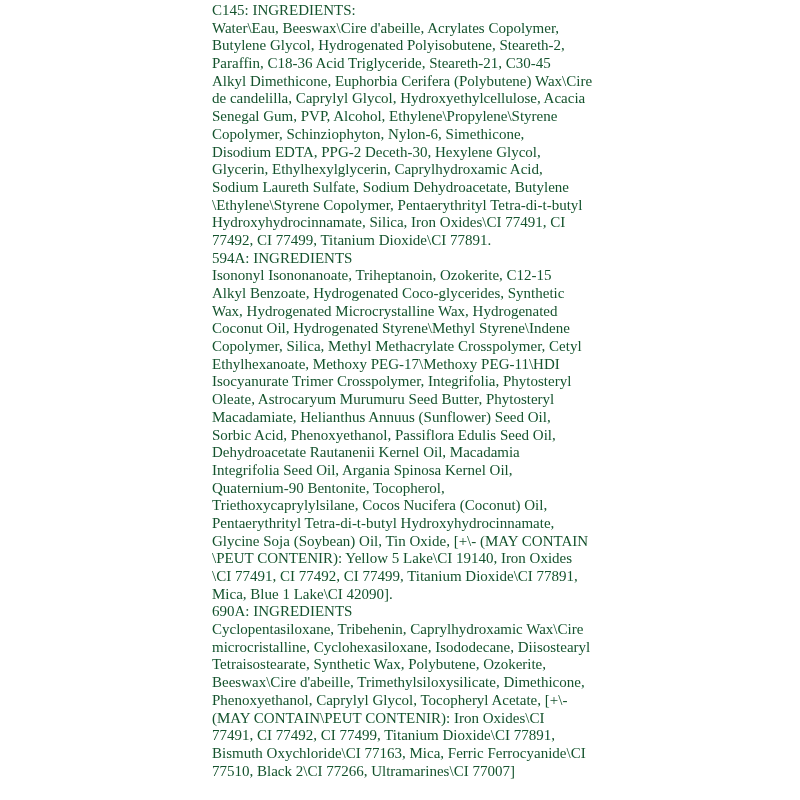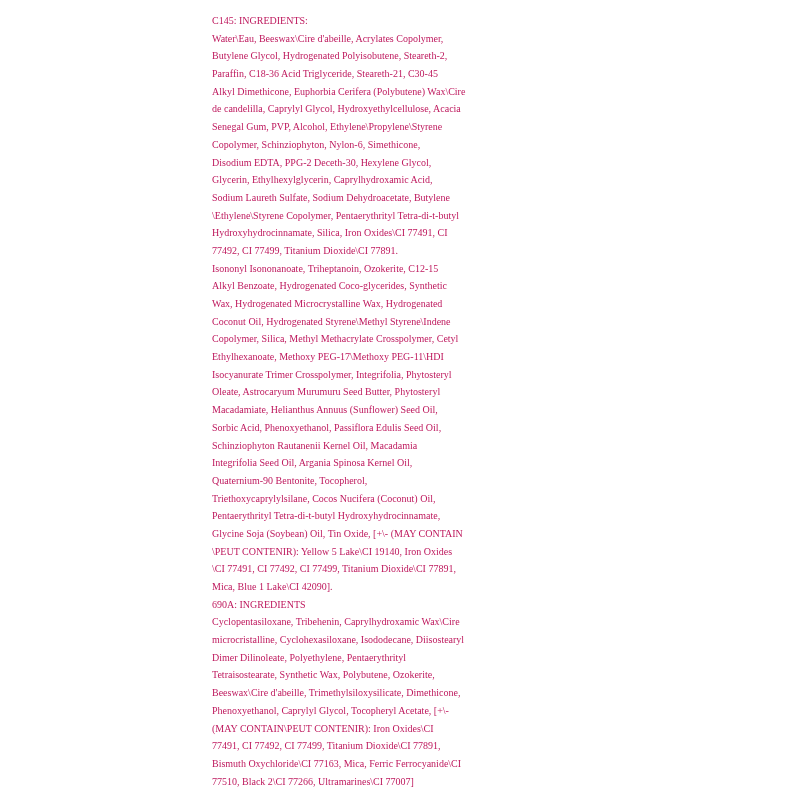--- a/index.html
+++ b/index.html
@@ -18,24 +18,24 @@
     position: absolute;
     left: 0;
     top: 0;
     width: 800px;
     height: 800px;
     background: #ffffff;
   }
   .textblock {
     position: absolute;
     left: 212px;
-    top: 12px;
+    top: 2px;
     width: 440px;
-    color: #be185d;
-    font-size: 10px;
+    color: #14532d;
+    font-size: 15px;
     line-height: 17.7px;
   }
   .text-line {
     white-space: nowrap;
     height: 17.7px;
   }
 </style>
 </head>
 <body>
 
@@ -48,43 +48,43 @@
       <div class="text-line">Alkyl Dimethicone, Euphorbia Cerifera (Polybutene) Wax\Cire</div>
       <div class="text-line">de candelilla, Caprylyl Glycol, Hydroxyethylcellulose, Acacia</div>
       <div class="text-line">Senegal Gum, PVP, Alcohol, Ethylene\Propylene\Styrene</div>
       <div class="text-line">Copolymer, Schinziophyton, Nylon-6, Simethicone,</div>
       <div class="text-line">Disodium EDTA, PPG-2 Deceth-30, Hexylene Glycol,</div>
       <div class="text-line">Glycerin, Ethylhexylglycerin, Caprylhydroxamic Acid,</div>
       <div class="text-line">Sodium Laureth Sulfate, Sodium Dehydroacetate, Butylene</div>
       <div class="text-line">\Ethylene\Styrene Copolymer, Pentaerythrityl Tetra-di-t-butyl</div>
       <div class="text-line">Hydroxyhydrocinnamate, Silica, Iron Oxides\CI 77491, CI</div>
       <div class="text-line">77492, CI 77499, Titanium Dioxide\CI 77891.</div>
+      <div class="text-line">594A: INGREDIENTS</div>
       <div class="text-line">Isononyl Isononanoate, Triheptanoin, Ozokerite, C12-15</div>
       <div class="text-line">Alkyl Benzoate, Hydrogenated Coco-glycerides, Synthetic</div>
       <div class="text-line">Wax, Hydrogenated Microcrystalline Wax, Hydrogenated</div>
       <div class="text-line">Coconut Oil, Hydrogenated Styrene\Methyl Styrene\Indene</div>
       <div class="text-line">Copolymer, Silica, Methyl Methacrylate Crosspolymer, Cetyl</div>
       <div class="text-line">Ethylhexanoate, Methoxy PEG-17\Methoxy PEG-11\HDI</div>
       <div class="text-line">Isocyanurate Trimer Crosspolymer, Integrifolia, Phytosteryl</div>
       <div class="text-line">Oleate, Astrocaryum Murumuru Seed Butter, Phytosteryl</div>
       <div class="text-line">Macadamiate, Helianthus Annuus (Sunflower) Seed Oil,</div>
       <div class="text-line">Sorbic Acid, Phenoxyethanol, Passiflora Edulis Seed Oil,</div>
-      <div class="text-line">Schinziophyton Rautanenii Kernel Oil, Macadamia</div>
+      <div class="text-line">Dehydroacetate Rautanenii Kernel Oil, Macadamia</div>
       <div class="text-line">Integrifolia Seed Oil, Argania Spinosa Kernel Oil,</div>
       <div class="text-line">Quaternium-90 Bentonite, Tocopherol,</div>
       <div class="text-line">Triethoxycaprylylsilane, Cocos Nucifera (Coconut) Oil,</div>
       <div class="text-line">Pentaerythrityl Tetra-di-t-butyl Hydroxyhydrocinnamate,</div>
       <div class="text-line">Glycine Soja (Soybean) Oil, Tin Oxide, [+\- (MAY CONTAIN</div>
       <div class="text-line">\PEUT CONTENIR): Yellow 5 Lake\CI 19140, Iron Oxides</div>
       <div class="text-line">\CI 77491, CI 77492, CI 77499, Titanium Dioxide\CI 77891,</div>
       <div class="text-line">Mica, Blue 1 Lake\CI 42090].</div>
       <div class="text-line">690A: INGREDIENTS</div>
       <div class="text-line">Cyclopentasiloxane, Tribehenin, Caprylhydroxamic Wax\Cire</div>
       <div class="text-line">microcristalline, Cyclohexasiloxane, Isododecane, Diisostearyl</div>
-      <div class="text-line">Dimer Dilinoleate, Polyethylene, Pentaerythrityl</div>
       <div class="text-line">Tetraisostearate, Synthetic Wax, Polybutene, Ozokerite,</div>
       <div class="text-line">Beeswax\Cire d'abeille, Trimethylsiloxysilicate, Dimethicone,</div>
       <div class="text-line">Phenoxyethanol, Caprylyl Glycol, Tocopheryl Acetate, [+\-</div>
       <div class="text-line">(MAY CONTAIN\PEUT CONTENIR): Iron Oxides\CI</div>
       <div class="text-line">77491, CI 77492, CI 77499, Titanium Dioxide\CI 77891,</div>
       <div class="text-line">Bismuth Oxychloride\CI 77163, Mica, Ferric Ferrocyanide\CI</div>
       <div class="text-line">77510, Black 2\CI 77266, Ultramarines\CI 77007]</div>
     </div>
 </div>
 

